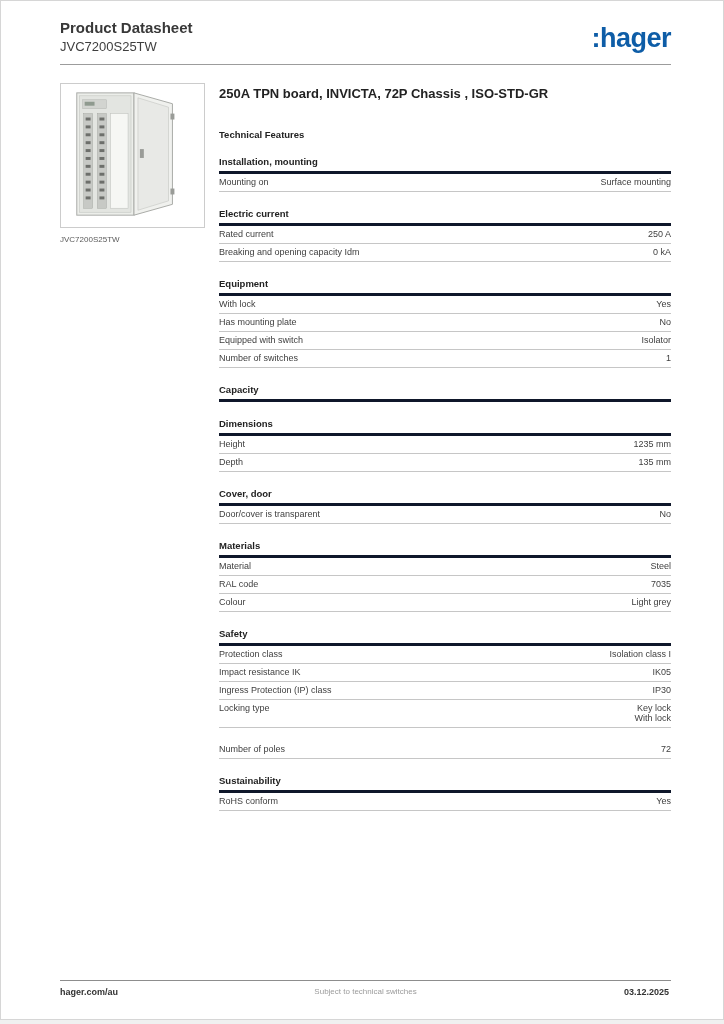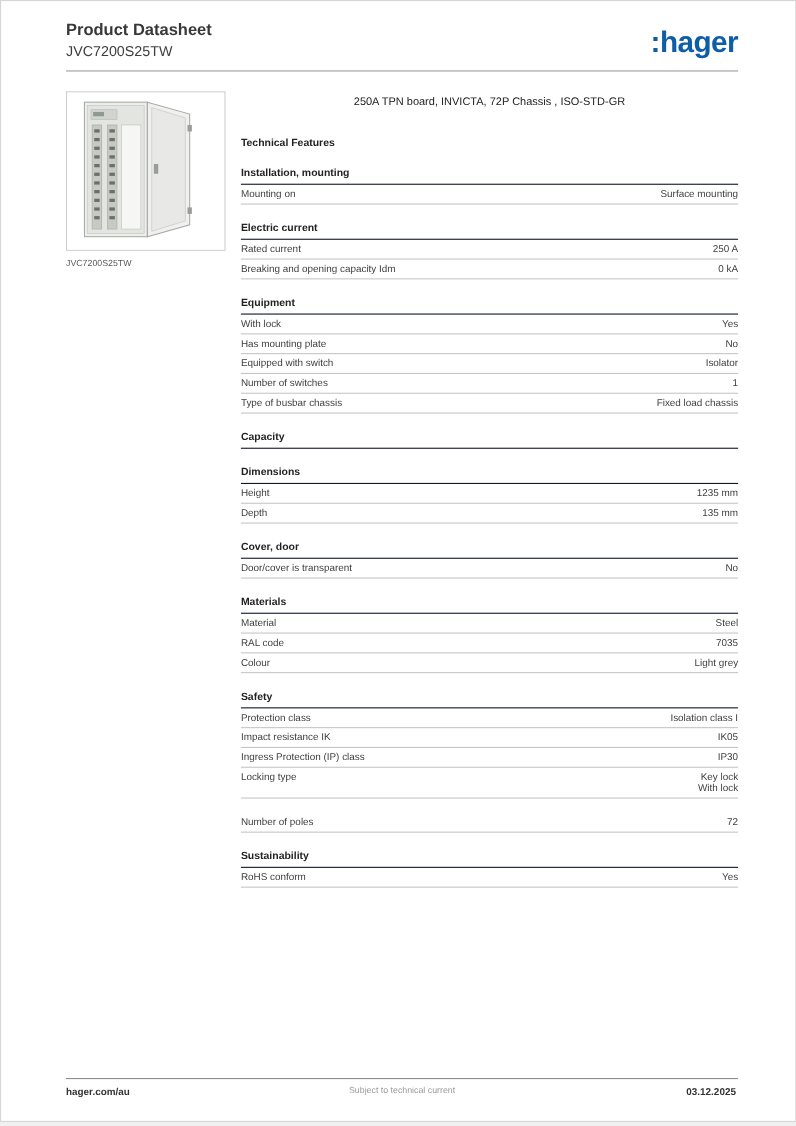--- a/index.html
+++ b/index.html
@@ -62,40 +62,39 @@
   }
   .image-frame svg { display: block; width: 100%; height: 100%; }
   .image-caption {
     margin-top: 7px;
     font-size: 8px;
     color: #5a5a5a;
   }
 
   .right-col { flex: 1; min-width: 0; padding-top: 3px; }
   .product-title {
-    font-size: 10px;
-    font-weight: normal;
+    font-size: 13px;
+    font-weight: bold;
     color: #222222;
     line-height: 1.3;
-    text-align: center;
   }
   .features-heading {
     margin-top: 26px;
     font-size: 9.5px;
     font-weight: bold;
     color: #222222;
   }
 
   .spec-section { margin-top: 13px; }
   .spec-heading {
     font-size: 9.5px;
     font-weight: bold;
     color: #222222;
     padding: 3px 0 4px 0;
-    border-bottom: 1px solid #0f172a;
+    border-bottom: 3px solid #0f172a;
   }
   .spec-row {
     display: flex;
     justify-content: space-between;
     align-items: flex-start;
     font-size: 9px;
     color: #3e3e3e;
     padding: 3px 0 4px 0;
     border-bottom: 1px solid #c6c6c6;
     gap: 32px;
@@ -228,24 +227,20 @@
               <span class="spec-value">No</span>
             </div>
             <div class="spec-row">
               <span class="spec-label">Equipped with switch</span>
               <span class="spec-value">Isolator</span>
             </div>
             <div class="spec-row">
               <span class="spec-label">Number of switches</span>
               <span class="spec-value">1</span>
             </div>
-            <div class="spec-row">
-              <span class="spec-label">Type of busbar chassis</span>
-              <span class="spec-value">Fixed load chassis</span>
-            </div>
           </section>
           <section class="spec-section">
             <div class="spec-heading">Capacity</div>
           </section>
           <section class="spec-section">
             <div class="spec-heading">Dimensions</div>
             <div class="spec-row">
               <span class="spec-label">Height</span>
               <span class="spec-value">1235 mm</span>
             </div>
@@ -310,19 +305,19 @@
             </div>
           </section>
         </div>
     </div>
 
   </div>
 
   <div class="footer">
     <div class="footer-rule"></div>
     <div class="footer-row">
-      <span class="footer-center">Subject to technical current</span>
+      <span class="footer-center">Subject to technical switches</span>
       <span class="footer-left">hager.com/au</span>
       <span class="footer-right">03.12.2025</span>
     </div>
   </div>
 
 </div>
 
 </body></html>

